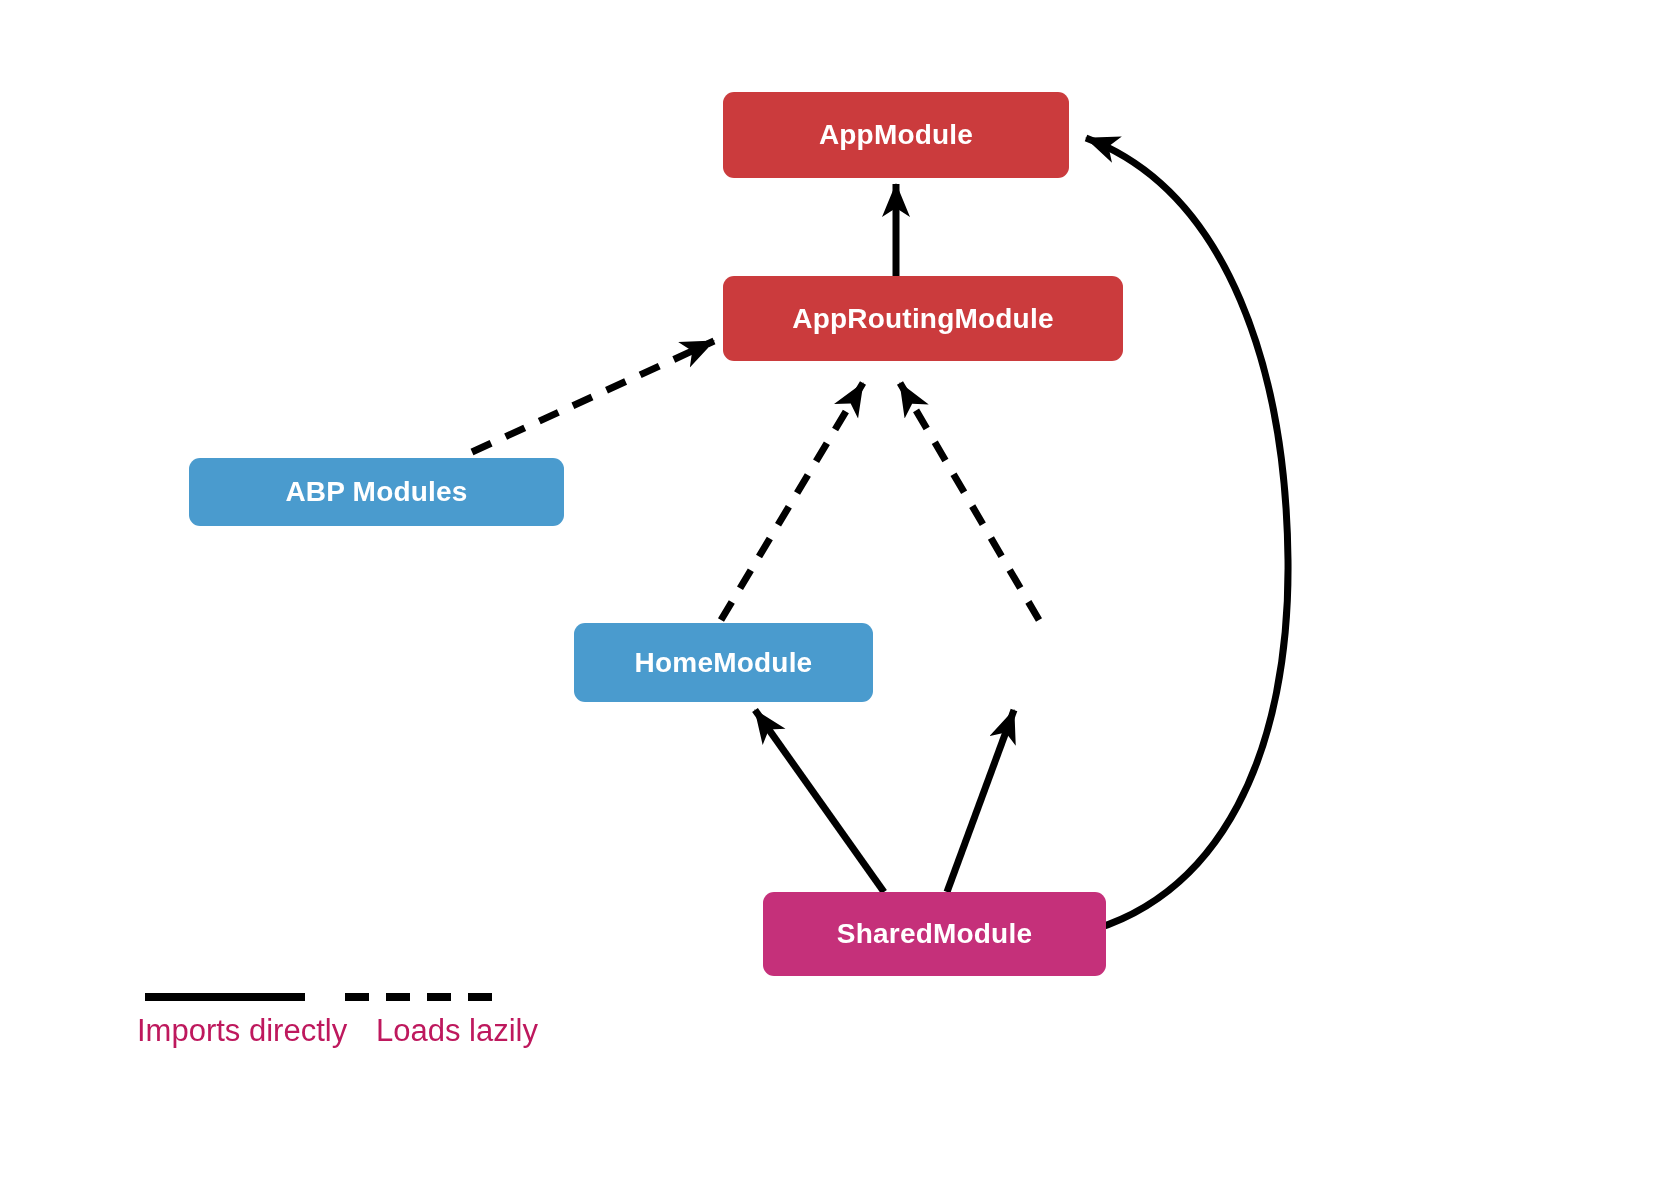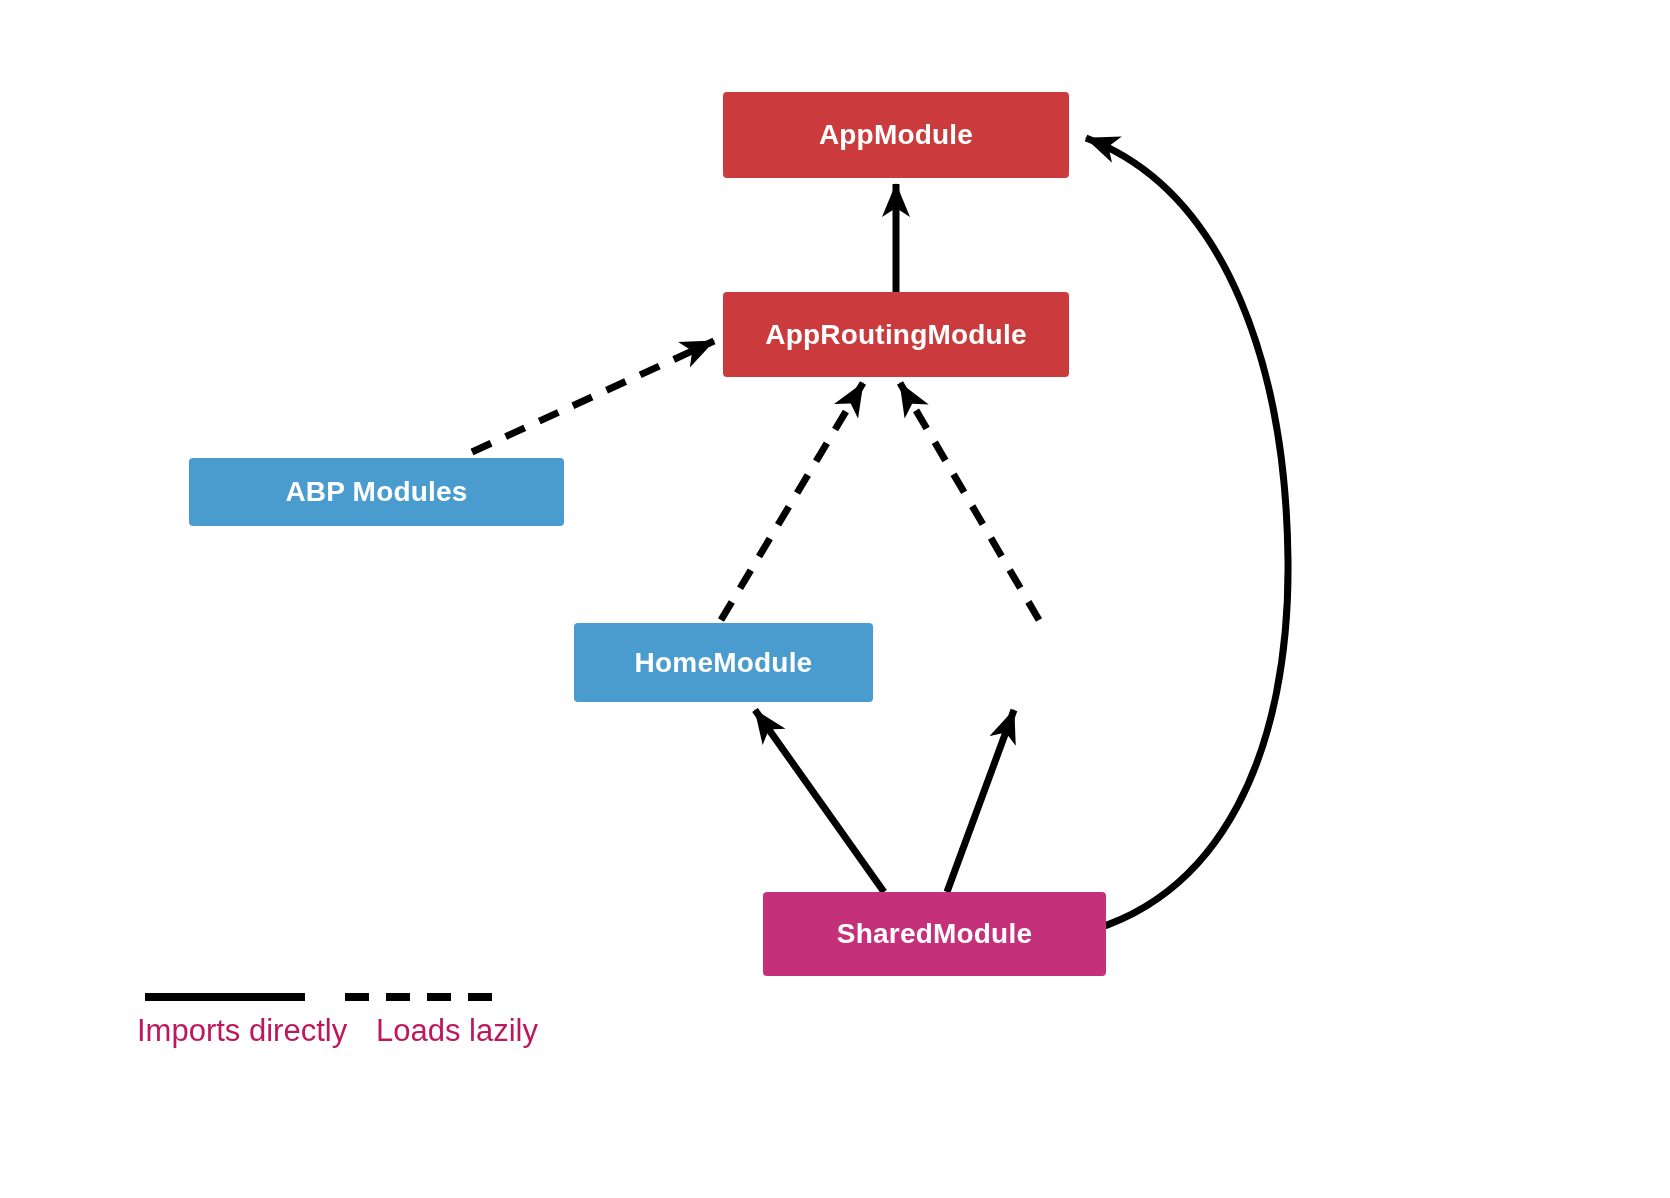--- a/index.html
+++ b/index.html
@@ -39,30 +39,30 @@
   }
   .node {
     position: absolute;
     display: flex;
     align-items: center;
     justify-content: center;
     color: #ffffff;
     font-weight: bold;
     font-size: 28px;
     letter-spacing: 0.2px;
-    border-radius: 4px;
+    border-radius: 11px;
     box-sizing: border-box;
     text-align: center;
   }
   .node.red     { background: var(--red, #CB3B3D); }
   .node.blue    { background: var(--blue, #4A9BCE); }
   .node.magenta { background: var(--magenta, #C5307A); }
 
   .node-appmodule        { left: 723px; top:  92px; width: 346px; height: 86px; }
-  .node-approutingmodule { left: 723px; top: 292px; width: 346px; height: 85px; }
+  .node-approutingmodule { left: 723px; top: 276px; width: 400px; height: 85px; }
   .node-abpmodules       { left: 189px; top: 458px; width: 375px; height: 68px; }
   .node-homemodule       { left: 574px; top: 623px; width: 299px; height: 79px; }
   .node-yourcustommodule { left: 935px; top: 623px; width: 299px; height: 79px; }
   .node-sharedmodule     { left: 763px; top: 892px; width: 343px; height: 84px; }
 
   .legend-label {
     position: absolute;
     color: #be185d;
     font-size: 31px;
     font-weight: 400;

